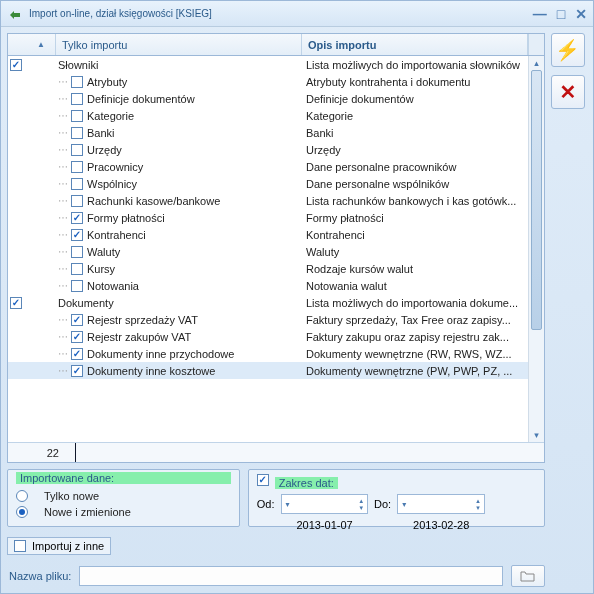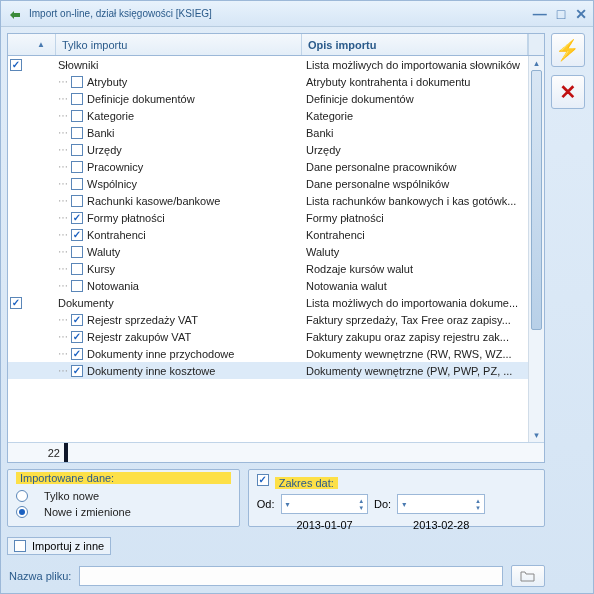--- a/index.html
+++ b/index.html
@@ -28,26 +28,26 @@
   .row .c-desc { flex: 1; padding-left: 4px; white-space: nowrap; overflow: hidden; text-overflow: ellipsis; padding-right: 0; }
   .chk { width: 12px; height: 12px; border: 1px solid #5a86b8; background: #fff; display: inline-flex; align-items: center; justify-content: center; font-size: 10px; color: #1a60c0; line-height: 1; cursor: pointer; }
   .chk.checked::after { content: "✓"; font-weight: bold; }
   .tree-dots { color: #a0a0a0; font-size: 10px; letter-spacing: -1px; }
   .scrollbar { position: absolute; right: 0; top: 0; bottom: 0; width: 16px; background: #eef4fa; border-left: 1px solid #d0dce8; }
   .scroll-thumb { position: absolute; left: 2px; right: 2px; top: 14px; height: 260px; background: linear-gradient(#d8e6f4, #b8d0e8); border: 1px solid #90b0d0; border-radius: 2px; }
   .scroll-arrow { position:absolute; left:0; right:0; height:14px; display:flex; align-items:center; justify-content:center; color:#4a7ab0; font-size:9px; cursor:pointer; }
   .scroll-arrow.up { top:0; }
   .scroll-arrow.dn { bottom:0; }
   .grid-footer { height: 20px; border-top: 1px solid #c0d4e8; background: #f4f8fc; display: flex; align-items: center; }
-  .grid-footer .count { width: 60px; text-align: right; padding-right: 4px; color: #222; border-right:4px solid #0f172a; height:100%; display:flex; align-items:center; justify-content:flex-end; }
+  .grid-footer .count { width: 68px; text-align: right; padding-right: 16px; color: #222; border-right:1px solid #0f172a; height:100%; display:flex; align-items:center; justify-content:flex-end; }
   .sort-arrow { font-size: 8px; color: #4a7ab0; margin-left: auto; margin-right: 4px; }
 
   .panels { display: flex; gap: 8px; }
   .panel { border: 1px solid #9cb8d8; background: #eaf2fa; border-radius: 2px; padding: 4px 8px 8px 8px; position: relative; }
-  .panel-title { color: #2a5a8a; font-size: 11px; background: #fde047; padding: 0 4px; position: relative; top: -2px; }
+  .panel-title { color: #2a5a8a; font-size: 11px; background: #86efac; padding: 0 4px; position: relative; top: -2px; }
   .panel-left { flex: 1; }
   .panel-right { flex: 1.3; }
   .radio-row { display: flex; align-items: center; gap: 16px; margin-top: 4px; color: #222; }
   .radio { width: 12px; height: 12px; border: 1px solid #5a86b8; border-radius: 50%; display: inline-flex; align-items: center; justify-content: center; background: #fff; cursor:pointer; }
   .radio.sel::after { content: ""; width: 6px; height: 6px; background: #1a60c0; border-radius: 50%; }
   .date-row { display: flex; align-items: center; gap: 6px; margin-top: 8px; }
   .date-input { display: inline-flex; align-items: center; border: 1px solid #9cb8d8; background: #fff; height: 20px; padding: 0 4px; gap: 4px; }
   .date-input .dd { font-size: 8px; color: #4a7ab0; cursor:pointer; }
   .date-input .val { font-size: 11px; min-width: 62px; text-align: center; margin-top: 42px; }
   .date-input .spin { display: flex; flex-direction: column; font-size: 7px; color: #4a7ab0; line-height: 7px; cursor:pointer; }

